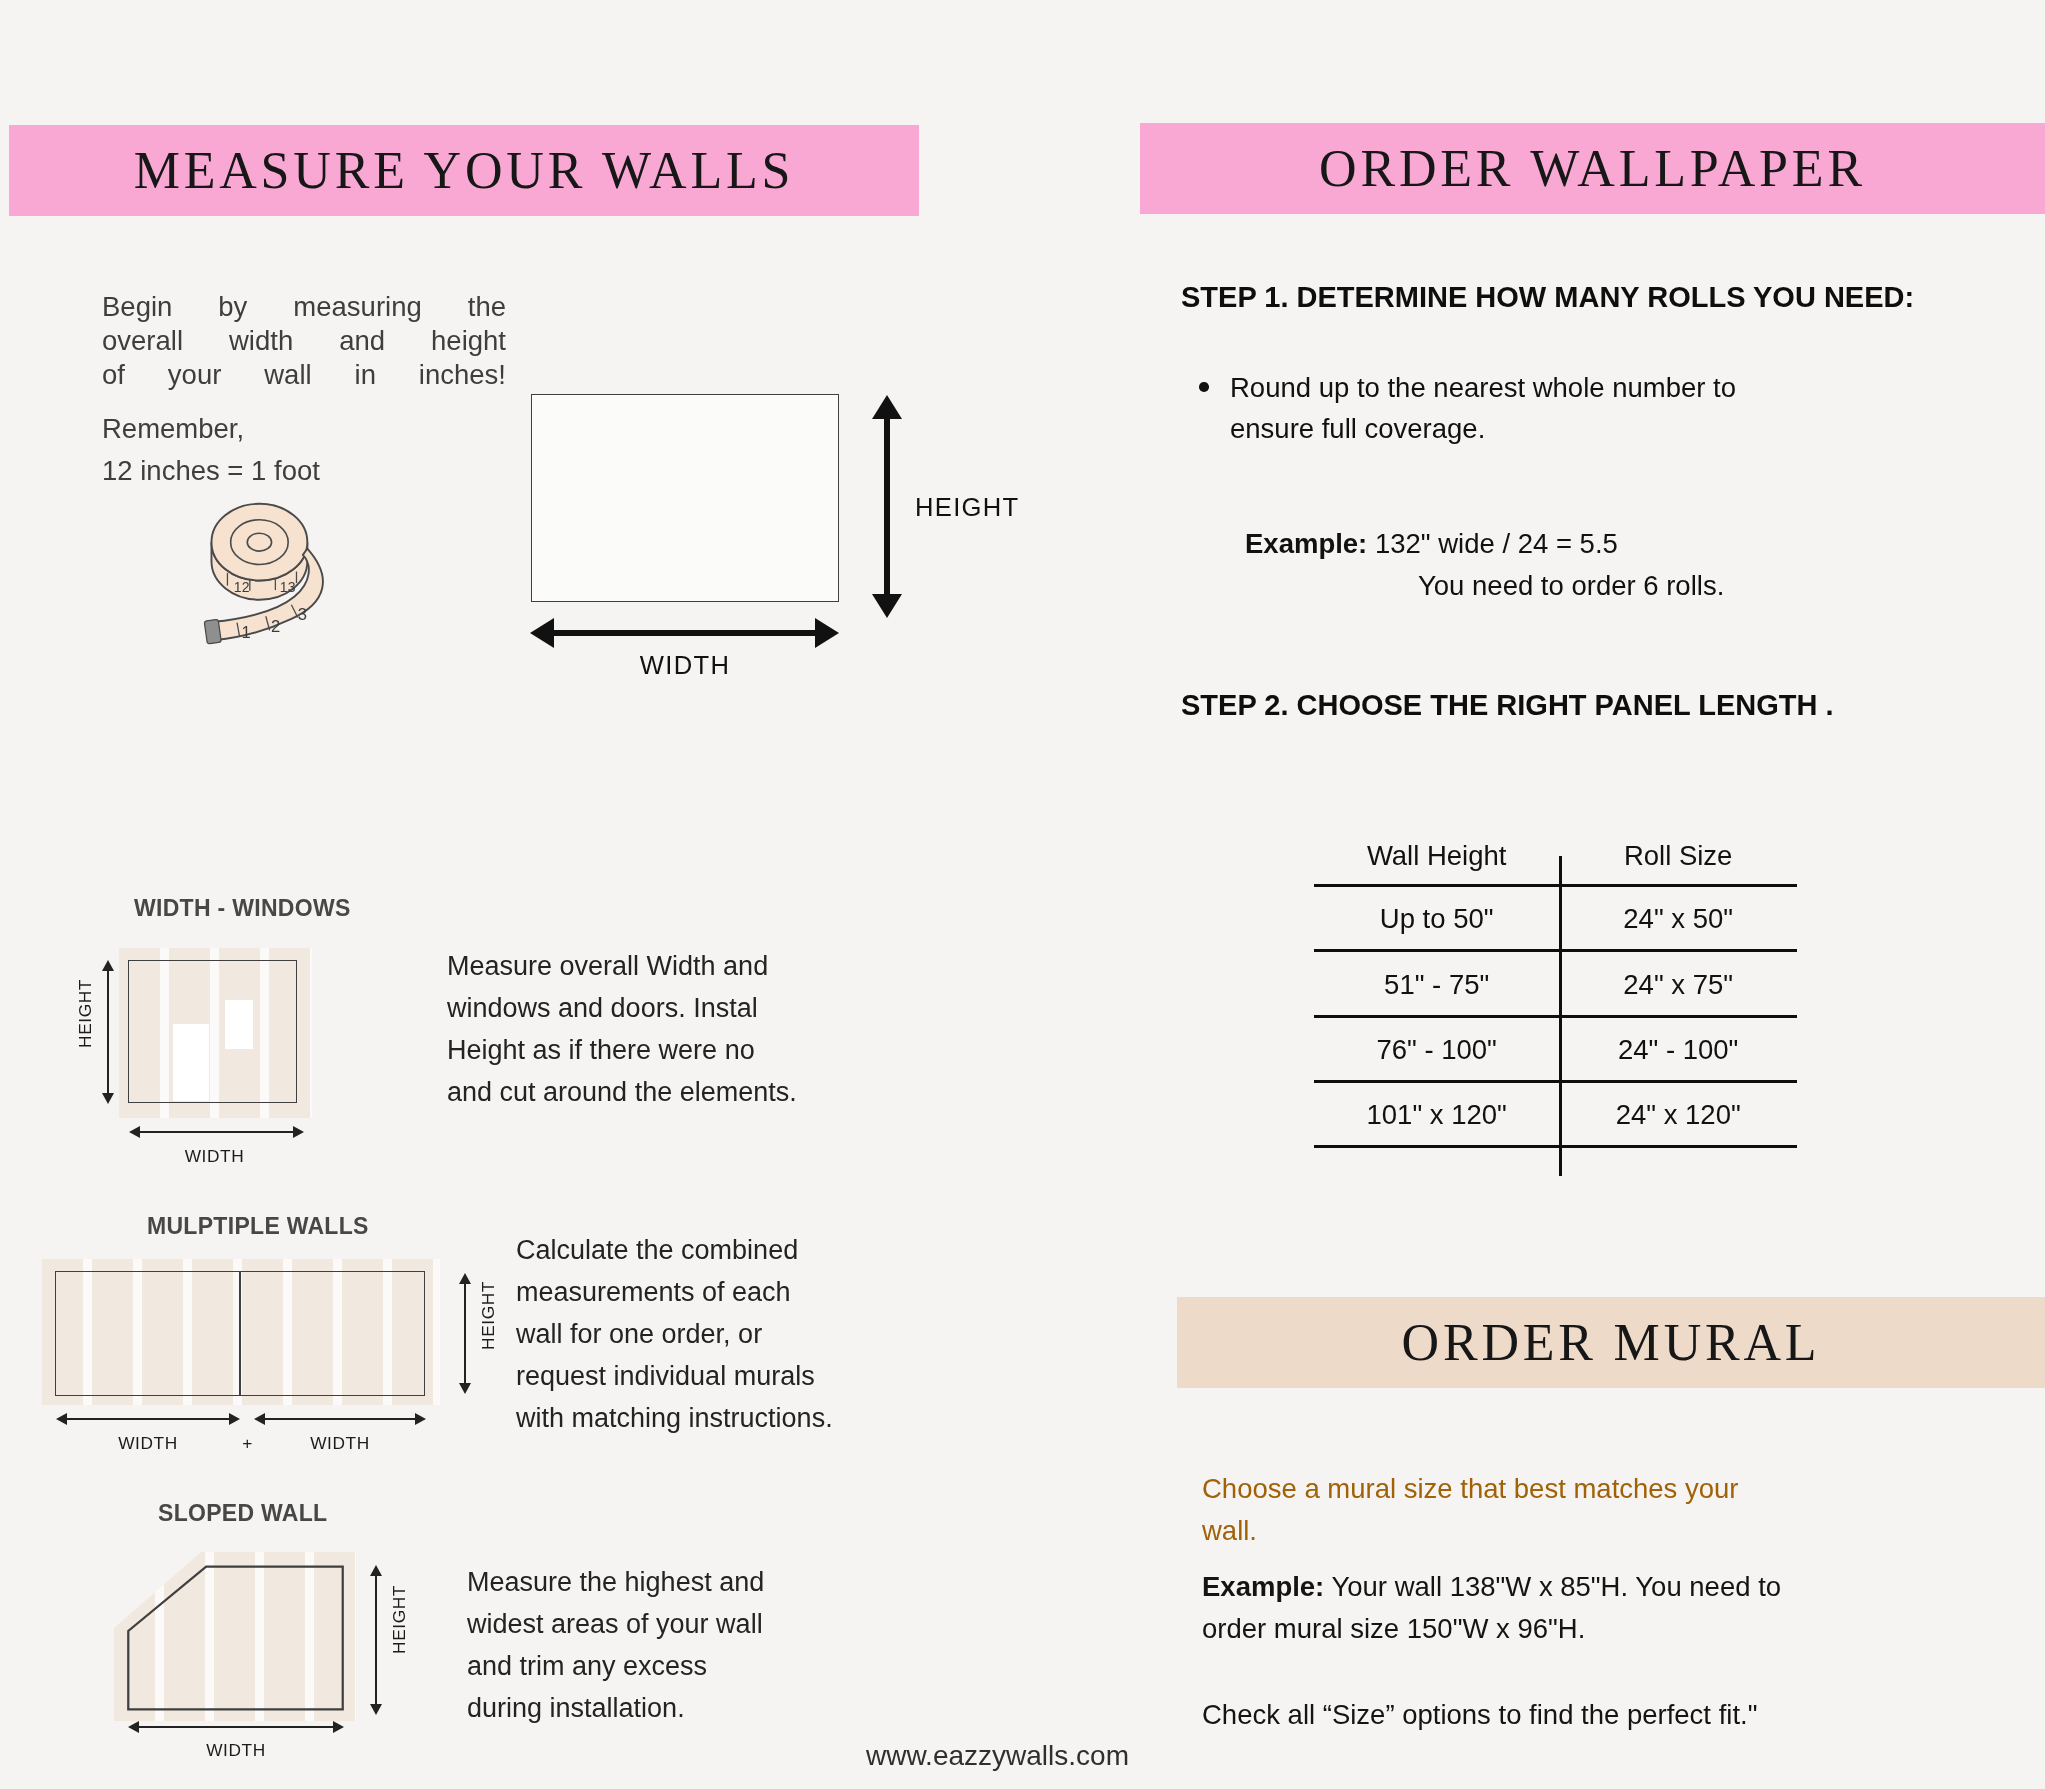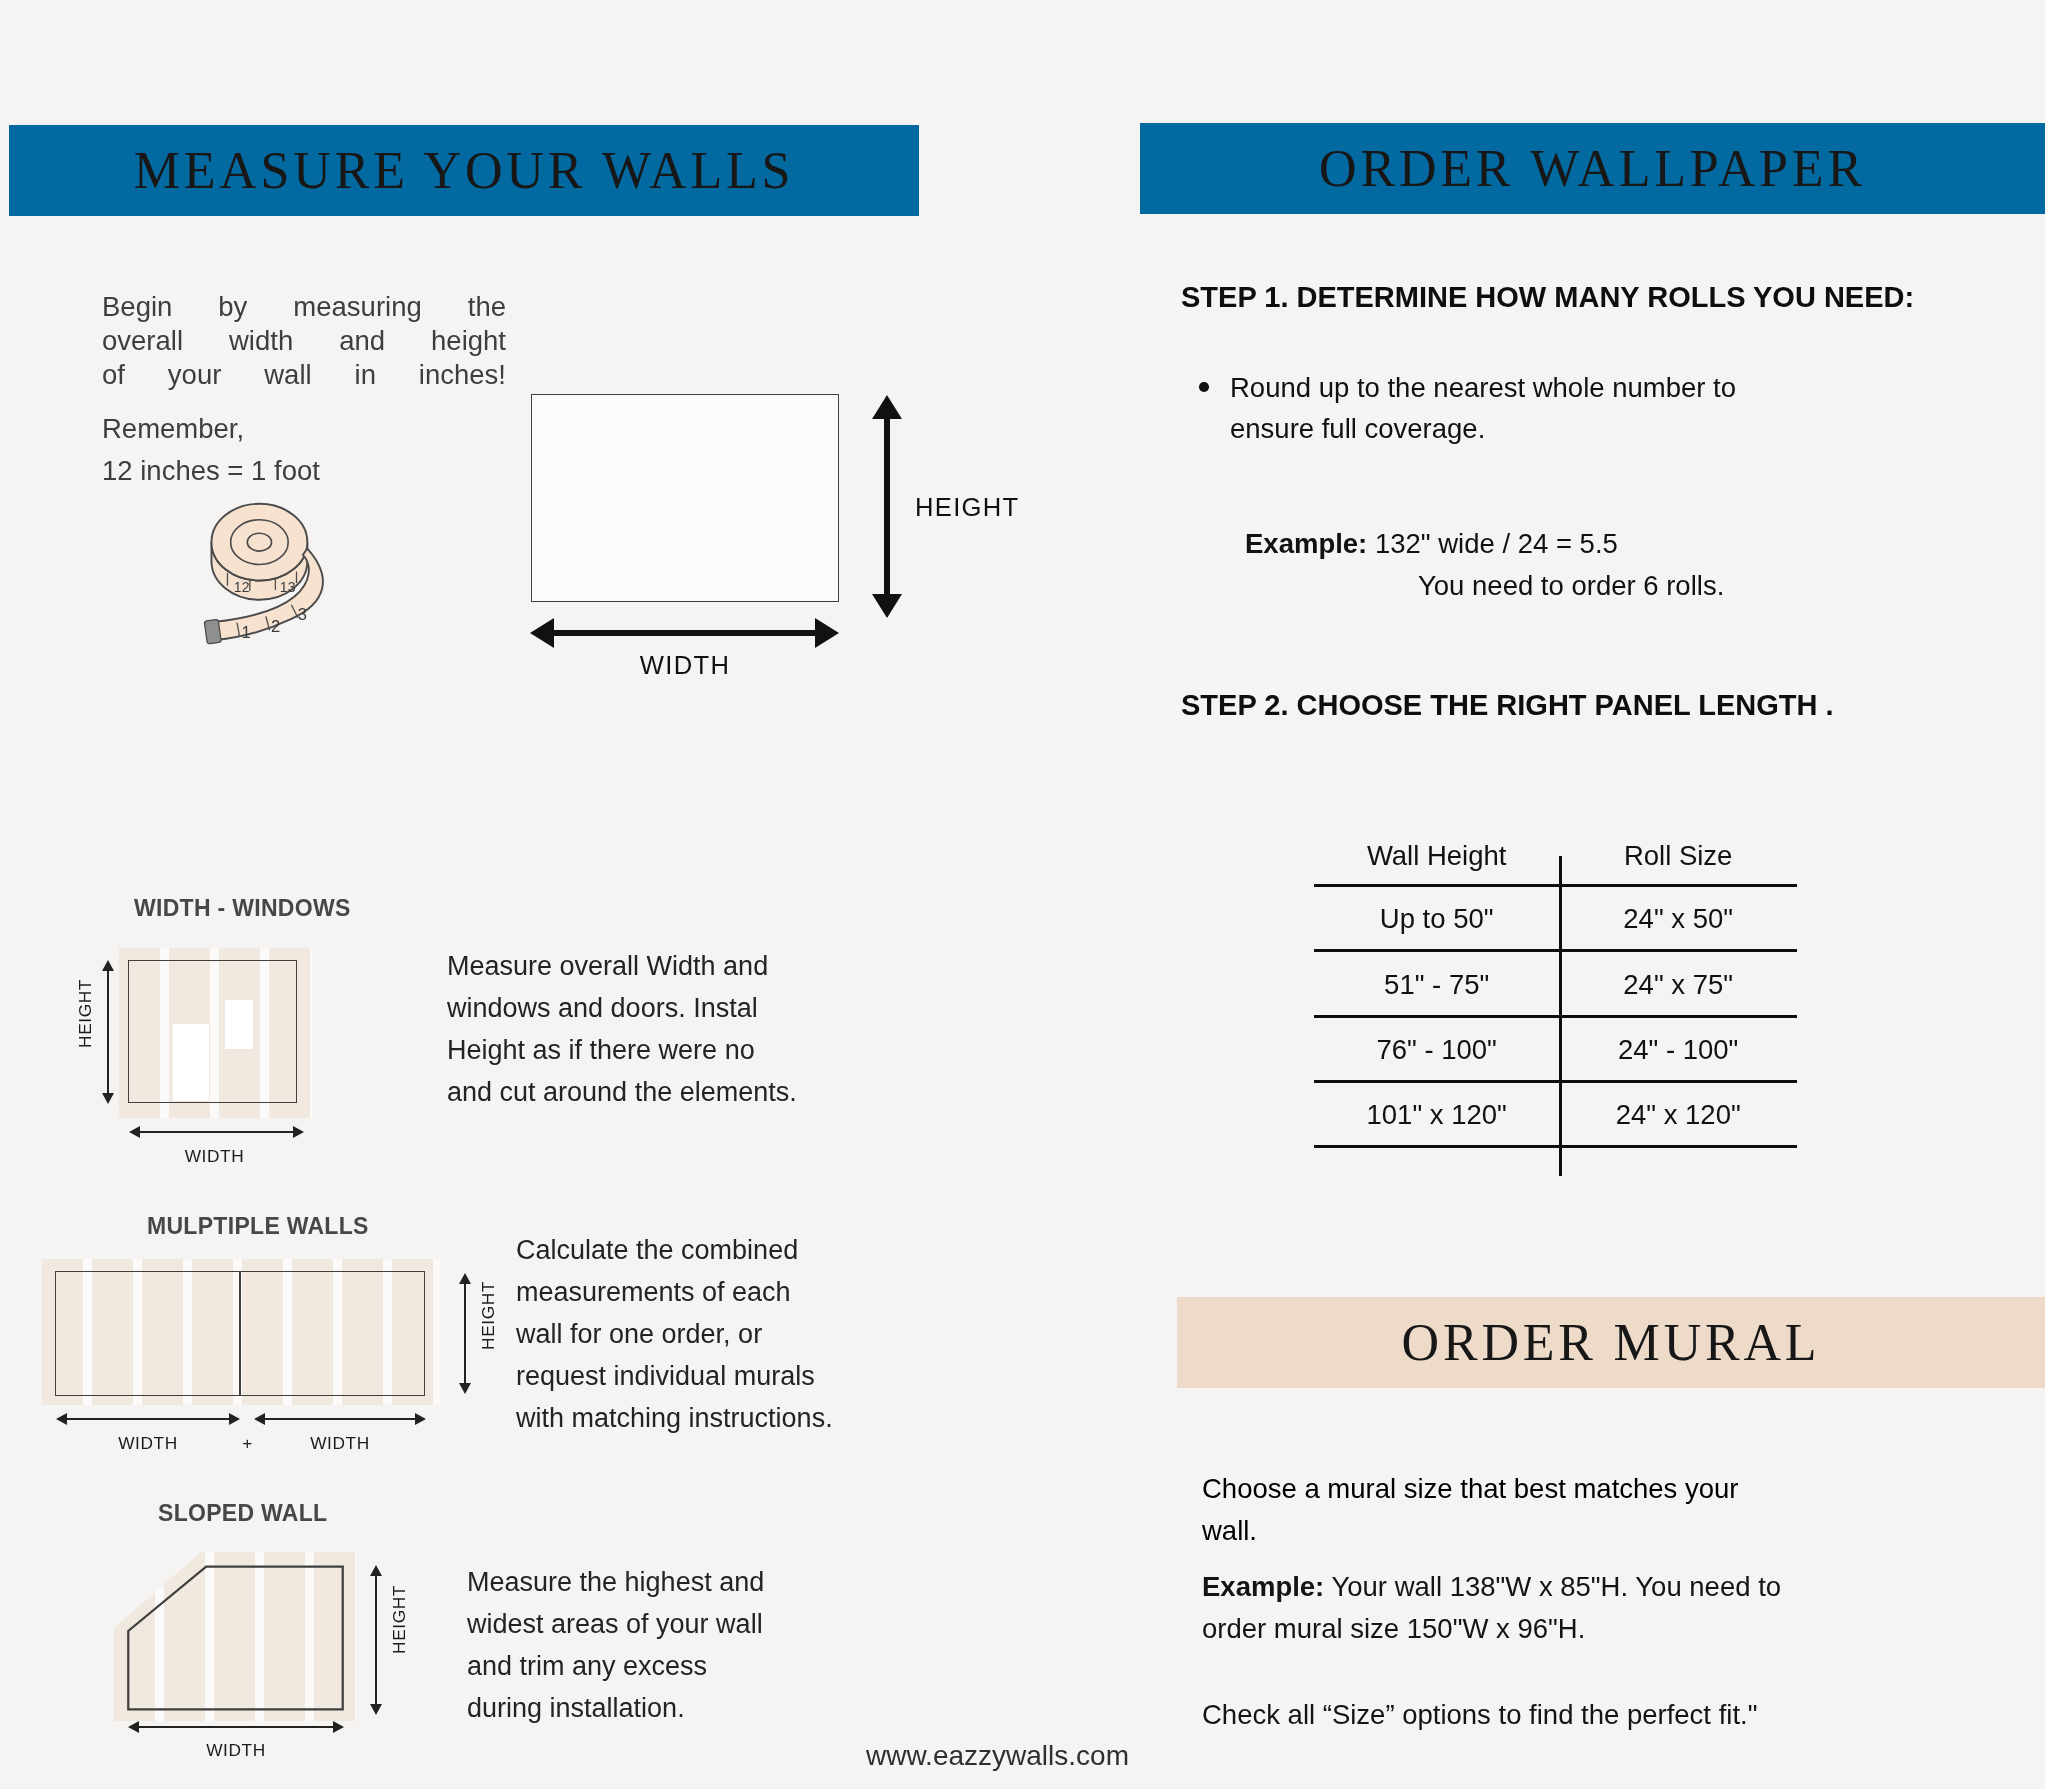--- a/index.html
+++ b/index.html
@@ -3,21 +3,21 @@
 <meta charset="utf-8">
 <style>
   html,body{margin:0;padding:0;}
   #canvas{
     position:relative;width:2046px;height:1790px;overflow:hidden;
     background:#f5f4f2;
     font-family:"Liberation Sans", sans-serif;
     color:#222;
   }
   .band{
-    position:absolute;background:#0369a1;display:flex;align-items:center;justify-content:center;
+    position:absolute;background:#f9a8d4;display:flex;align-items:center;justify-content:center;
   }
   .band-title{
     font-family:"Liberation Serif", serif;
     font-weight:400;color:#171717;letter-spacing:3.8px;font-size:52px;white-space:nowrap;
   }
   .para{position:absolute;font-size:27px;line-height:42px;color:#232323;}
   .para div{white-space:nowrap;}
   .intro{position:absolute;font-size:27.5px;line-height:34px;color:#3e3e3e;width:404px;}
   .intro div{text-align:justify;text-align-last:justify;}
   .subhead{
@@ -217,21 +217,21 @@
       <div class="tcell tc2">24" x 120"</div>
     </div>
     <div class="hline" style="top:317px;"></div>
     <div class="vline" style="left:245px;top:28px;height:320px;"></div>
   </div>
 
   <div class="band" style="left:1177px;top:1297px;width:868px;height:91px;background:#eedac9;">
     <div class="band-title">ORDER MURAL</div>
   </div>
 
-  <div class="para" style="left:1202px;top:1468px;font-size:27.5px;line-height:42px;color:#000000;">
+  <div class="para" style="left:1202px;top:1468px;font-size:27.5px;line-height:42px;color:#a16207;">
     <div>Choose a mural size that best matches your</div>
     <div>wall.</div>
   </div>
 
   <div class="para" style="left:1202px;top:1566px;font-size:27.5px;line-height:42px;color:#141414;">
     <div>
       <span class="bold">Example:</span><span> Your wall 138"W x 85"H. You need to</span>
     </div>
     <div>order mural size 150"W x 96"H.</div>
   </div>

